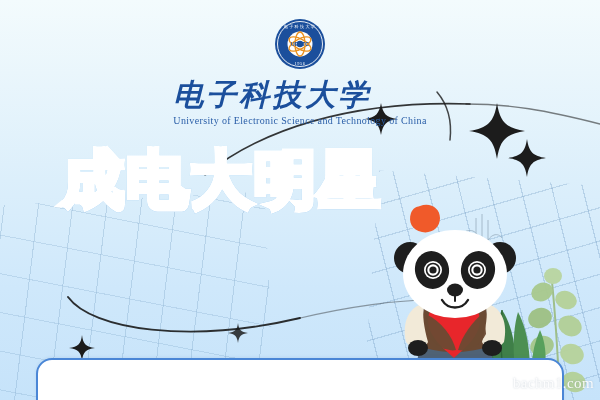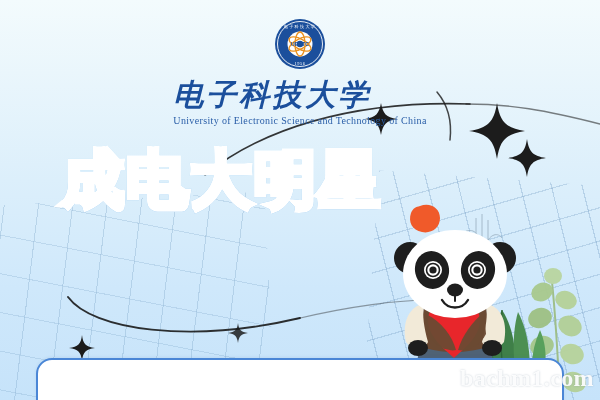--- a/index.html
+++ b/index.html
@@ -164,22 +164,22 @@
     border-radius: 16px;
     box-shadow: 0 -1px 3px rgba(60,110,170,0.10);
   }
 
   
   .watermark {
     position: absolute;
     right: 6px;
     bottom: 8px;
     font-family: "Liberation Serif", serif;
-    font-size: 24px;
-    font-weight: 700;
+    font-size: 15px;
+    font-weight: 400;
     color: rgba(255,255,255,0.92);
     text-shadow: 0 0 2px rgba(120,140,160,0.45);
     letter-spacing: .4px;
   }
 </style>
 </head>
 <body>
 
 <div id="poster">
 

